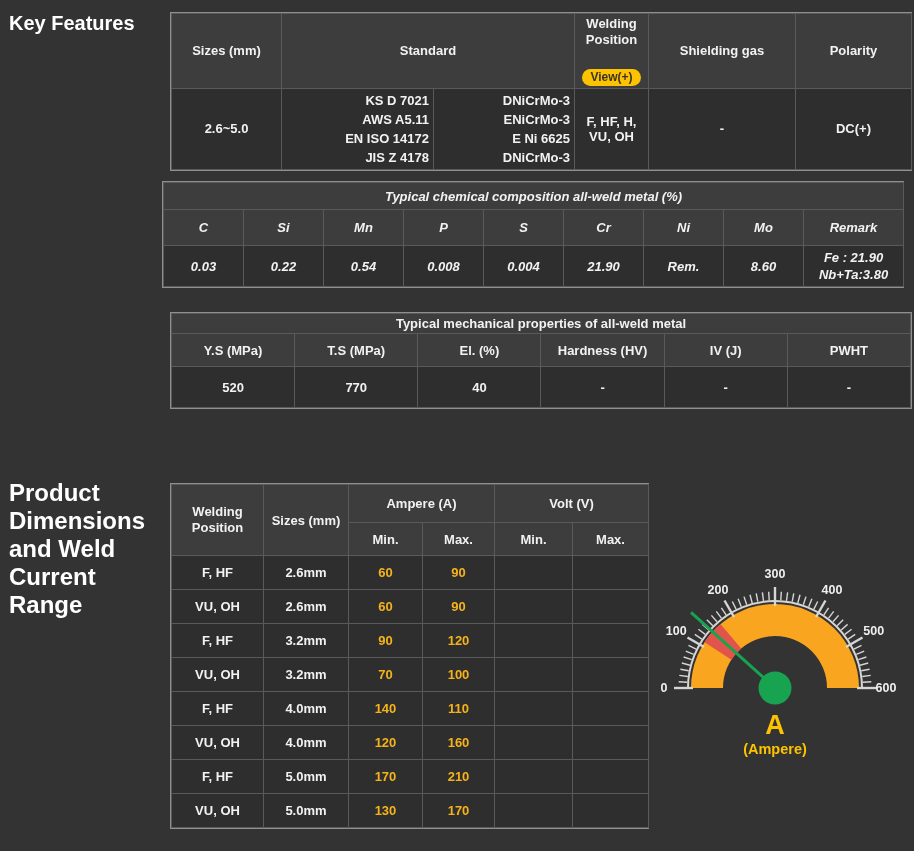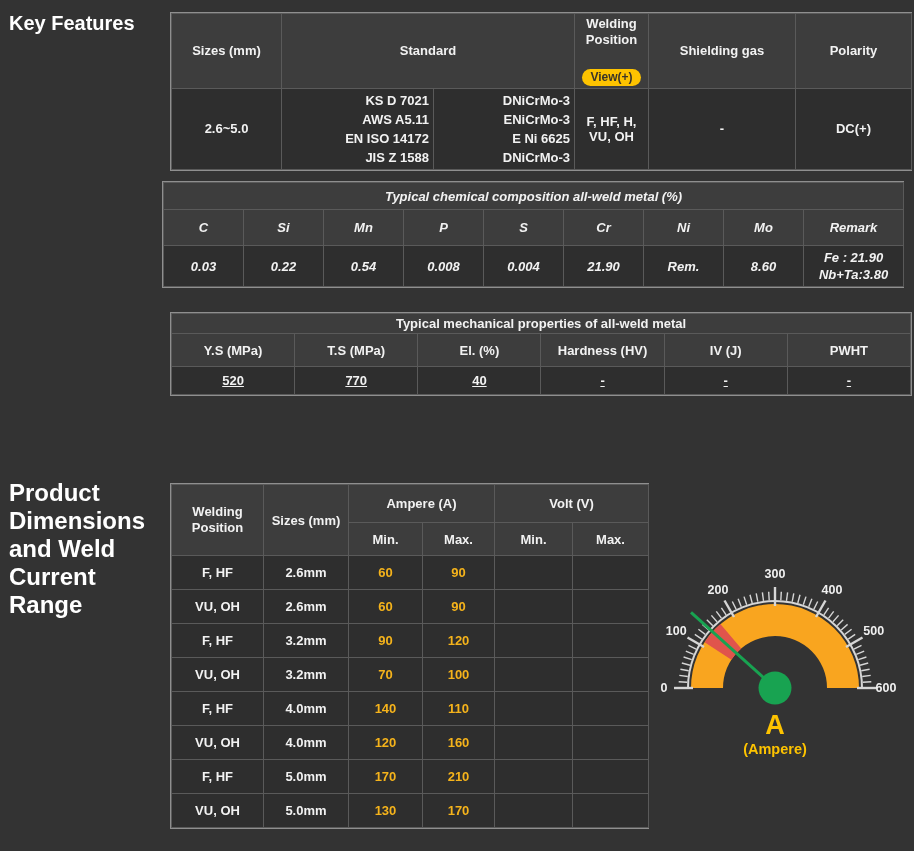--- a/index.html
+++ b/index.html
@@ -22,21 +22,21 @@
   th,td {
     border:1px solid #5a5a5a; font-size:13px; font-weight:700;
     text-align:center; vertical-align:middle; padding:2px 4px; color:#f2f2f2;
   }
   th { background:#3d3d3d; }
   td { background:#2e2e2e; }
 
   .t1 .r-head { height:71px; }
   .t1 .r-data { height:78px; }
   .t2 .r-title{ height:27px; } .t2 .r-head { height:36px; } .t2 .r-data { height:41px; }
-  .t3 .r-title{ height:17px; } .t3 .r-head { height:33px; } .t3 .r-data { height:28px;text-decoration:underline; }
+  .t3 .r-title{ height:17px; } .t3 .r-head { height:33px; } .t3 .r-data { height:41px; }
   .t4 .r-grp  { height:38px; } .t4 .r-mm   { height:33px; } .t4 .r-d    { height:34px; }
 
   .cell-left { text-align:right; padding-left:14px; line-height:19px; }
   .amp { color:#f5b31b; }
   .wp-label { line-height:1.25; }
   .view-btn {
     display:inline-block; margin-top:20px; padding:1px 8px 2px;
     background:#fdc300; color:#3a3428; border:none; border-radius:10px;
     font-family:"Liberation Sans", sans-serif; font-size:12px; font-weight:700; cursor:pointer;
   }
@@ -74,21 +74,21 @@
         </th>
         <th>Shielding gas</th>
         <th>Polarity</th>
       </tr>
       <tr class="r-data">
         <td>2.6~5.0</td>
         <td class="cell-left">
           <div>KS D 7021</div>
           <div>AWS A5.11</div>
           <div>EN ISO 14172</div>
-          <div>JIS Z 1588</div>
+          <div>JIS Z 4178</div>
         </td>
         <td class="cell-left">
           <div>DNiCrMo-3</div>
           <div>ENiCrMo-3</div>
           <div>E Ni 6625</div>
           <div>DNiCrMo-3</div>
         </td>
         <td>F, HF, H, VU, OH</td>
         <td>-</td>
         <td>DC(+)</td>

